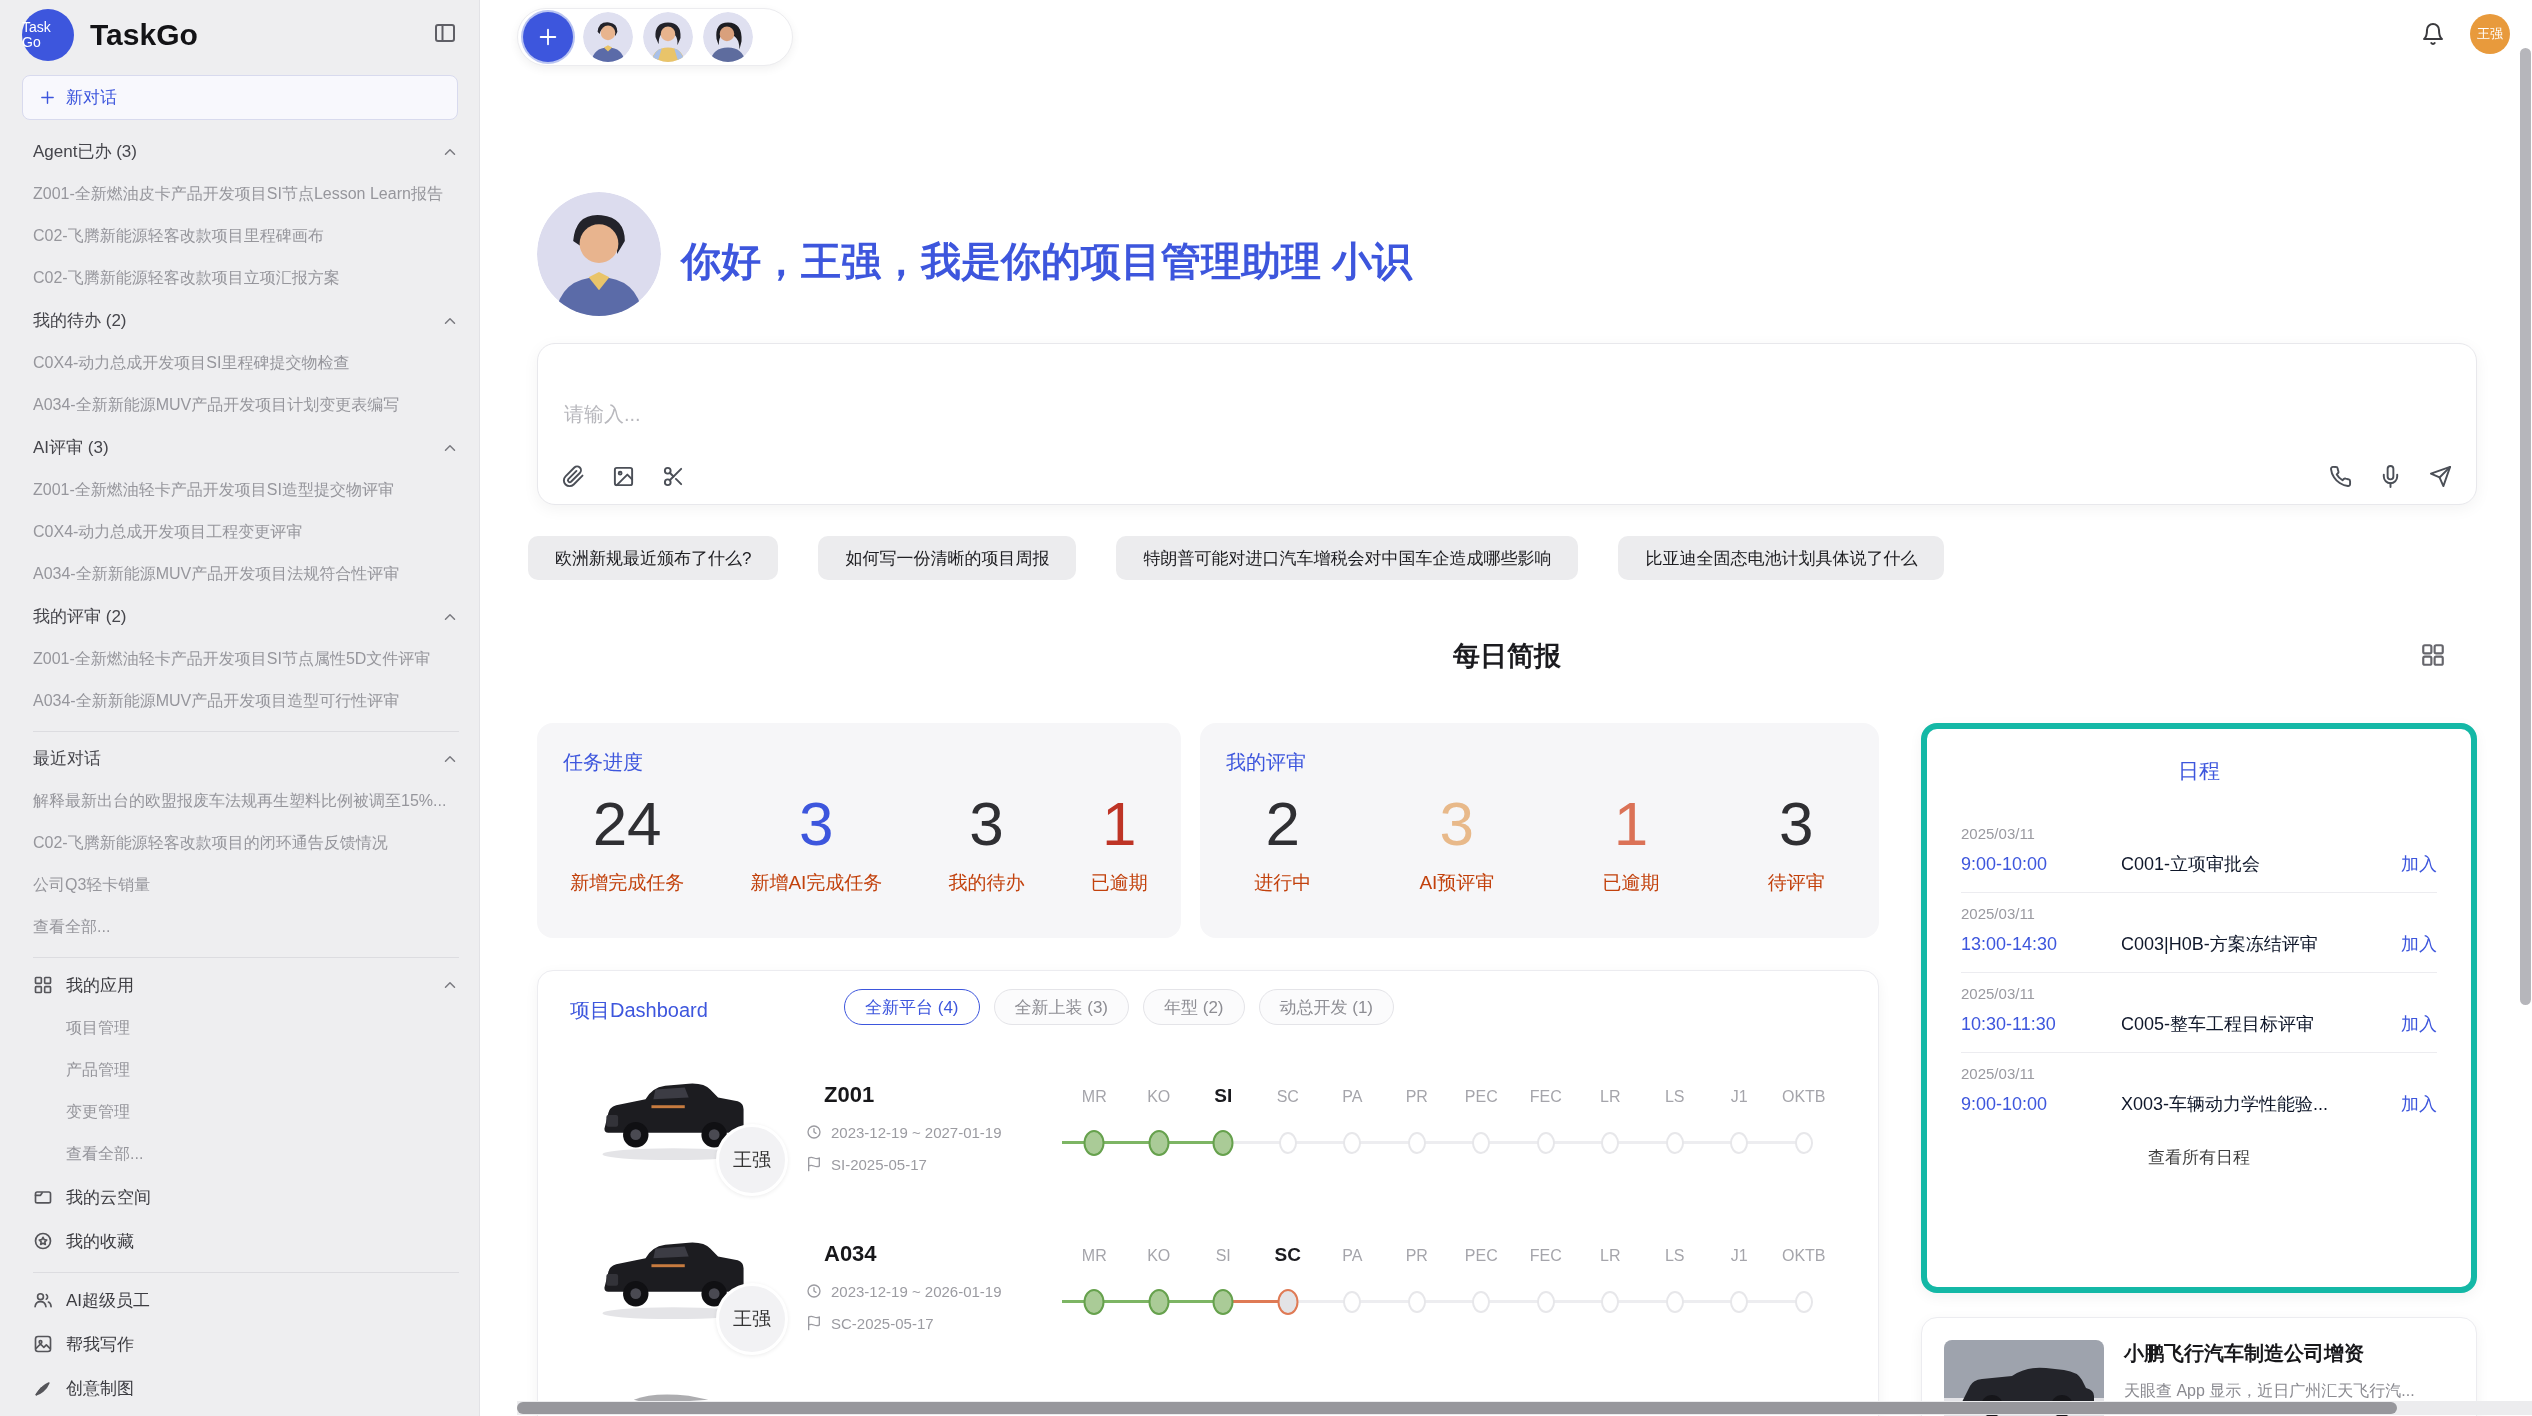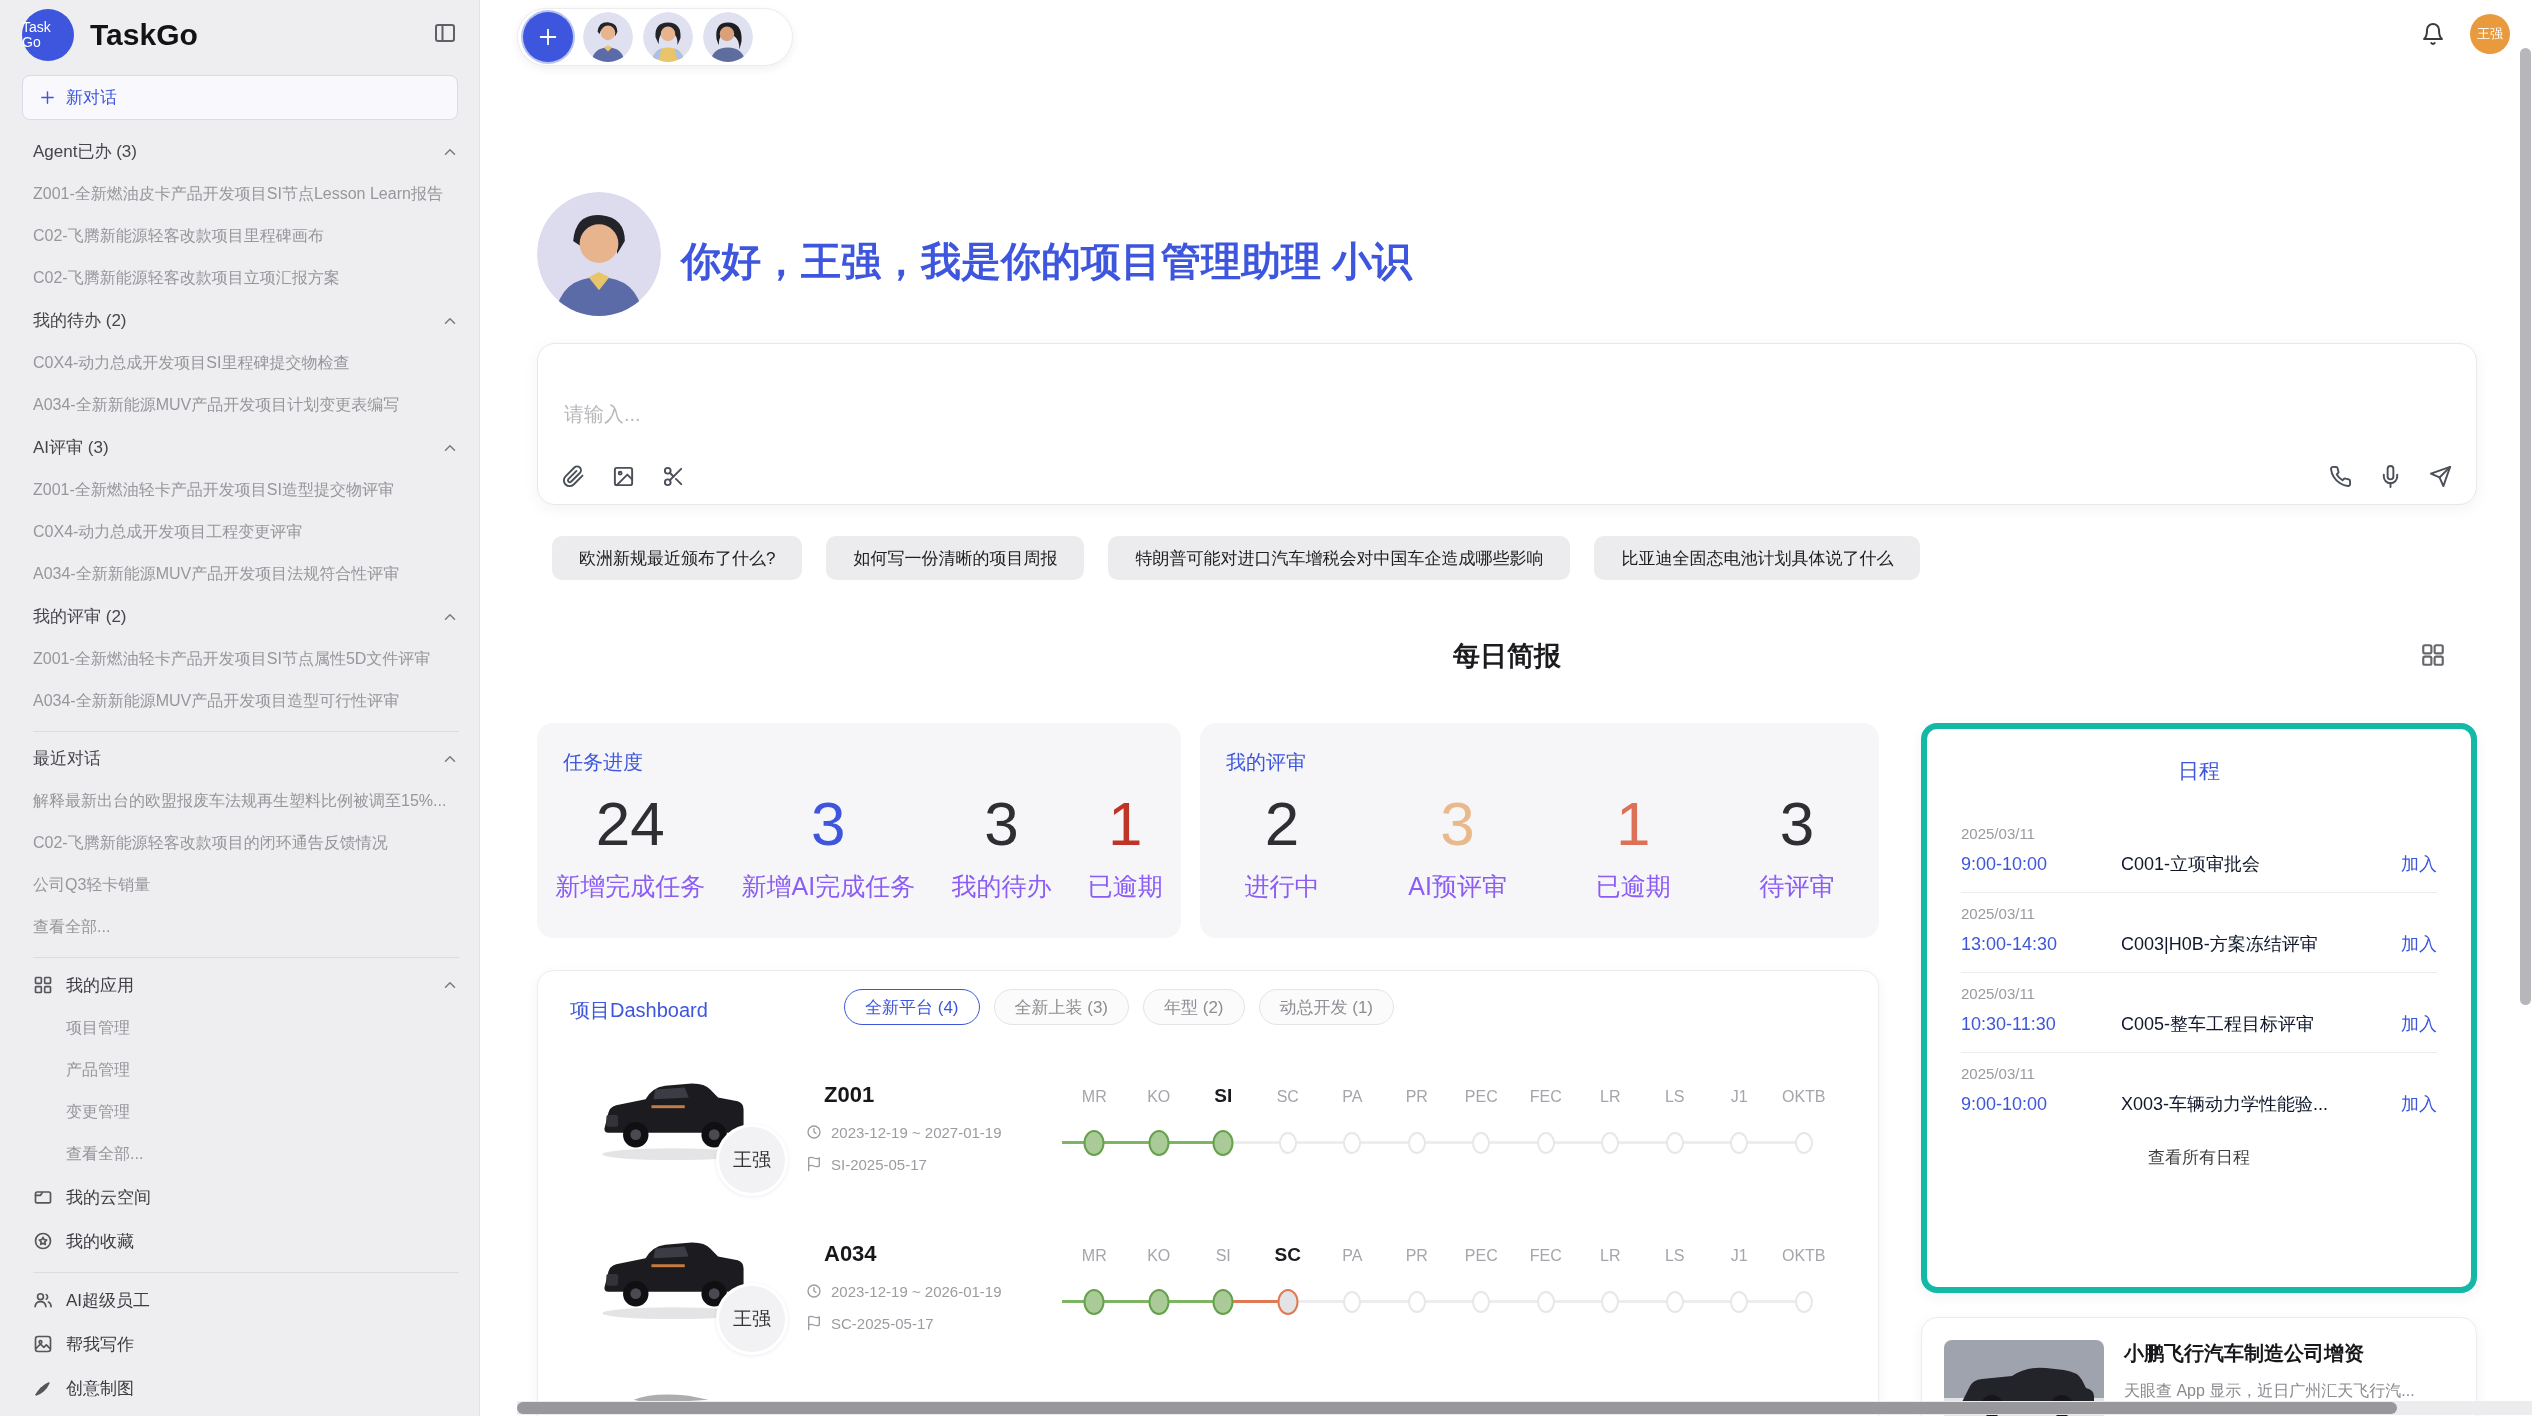--- a/index.html
+++ b/index.html
@@ -43,36 +43,36 @@
   
   #input-card{position:absolute;left:537px;top:343px;width:1940px;height:162px;background:#fff;
       border:1px solid #e8e8ec;border-radius:18px;box-shadow:0 4px 16px rgba(0,0,0,.05);box-sizing:border-box;}
   #input-card input{position:absolute;left:24px;top:58px;width:1200px;border:none;outline:none;
       font-size:20px;background:transparent;color:#333;font-family:inherit;}
   #input-card input::placeholder{color:#b8b8bd;}
   .in-left{position:absolute;left:24px;bottom:16px;display:flex;gap:27px;color:#4b4f57;}
   .in-right{position:absolute;right:24px;bottom:16px;display:flex;gap:27px;color:#4b4f57;}
   .in-ic{width:23px;height:23px;cursor:pointer;}
   
-  #chips{position:absolute;left:552px;top:536px;width:1960px;display:flex;gap:24px;}
+  #chips{position:absolute;left:528px;top:536px;width:1960px;display:flex;gap:40px;}
   .chip{height:44px;border-radius:10px;background:#ececee;border:none;padding:0 27px;font-size:17px;
         color:#202024;white-space:nowrap;cursor:pointer;font-family:inherit;}
   
   #brief-title{position:absolute;left:537px;top:638px;width:1940px;text-align:center;
       font-size:27px;font-weight:bold;color:#1b1b1f;}
   #brief-grid{position:absolute;left:2420px;top:642px;width:26px;height:26px;color:#66666c;cursor:pointer;}
   
   .stat-card{position:absolute;top:723px;height:215px;background:#f6f6f8;border-radius:16px;box-sizing:border-box;}
   #card-tasks{left:537px;width:644px;}
   #card-reviews{left:1200px;width:679px;}
   .stat-title{color:#3d56dd;font-size:20px;padding:26px 0 0 26px;}
   .stat-row{display:flex;justify-content:space-around;margin-top:14px;}
   .stat{text-align:center;}
   .stat .v{font-size:62px;line-height:68px;font-weight:500;}
-  .stat .l{font-size:25px;color:#8b5cf6;margin-top:12px;}
+  .stat .l{font-size:19px;color:#c2410c;margin-top:12px;}
   .c-dark{color:#2f2f33;} .c-blue{color:#3d56dd;} .c-red{color:#be3426;} .c-tan{color:#e8b98a;} .c-salmon{color:#db7257;}
   
   #card-schedule{position:absolute;left:1921px;top:723px;width:556px;height:570px;background:#fff;
       border:6px solid #14b8a6;border-radius:16px;box-shadow:0 4px 14px rgba(0,0,0,.05);box-sizing:border-box;
       padding:28px 34px 0 34px;}
   .sch-title{text-align:center;color:#3d56dd;font-size:21px;margin-bottom:28px;}
   .ev{padding:12px 0 16px 0;}
   .ev + .ev{border-top:1px solid #ececf0;}
   .ev .d{font-size:15px;color:#9a9aa0;margin-bottom:10px;}
   .ev .row{display:flex;align-items:center;}

